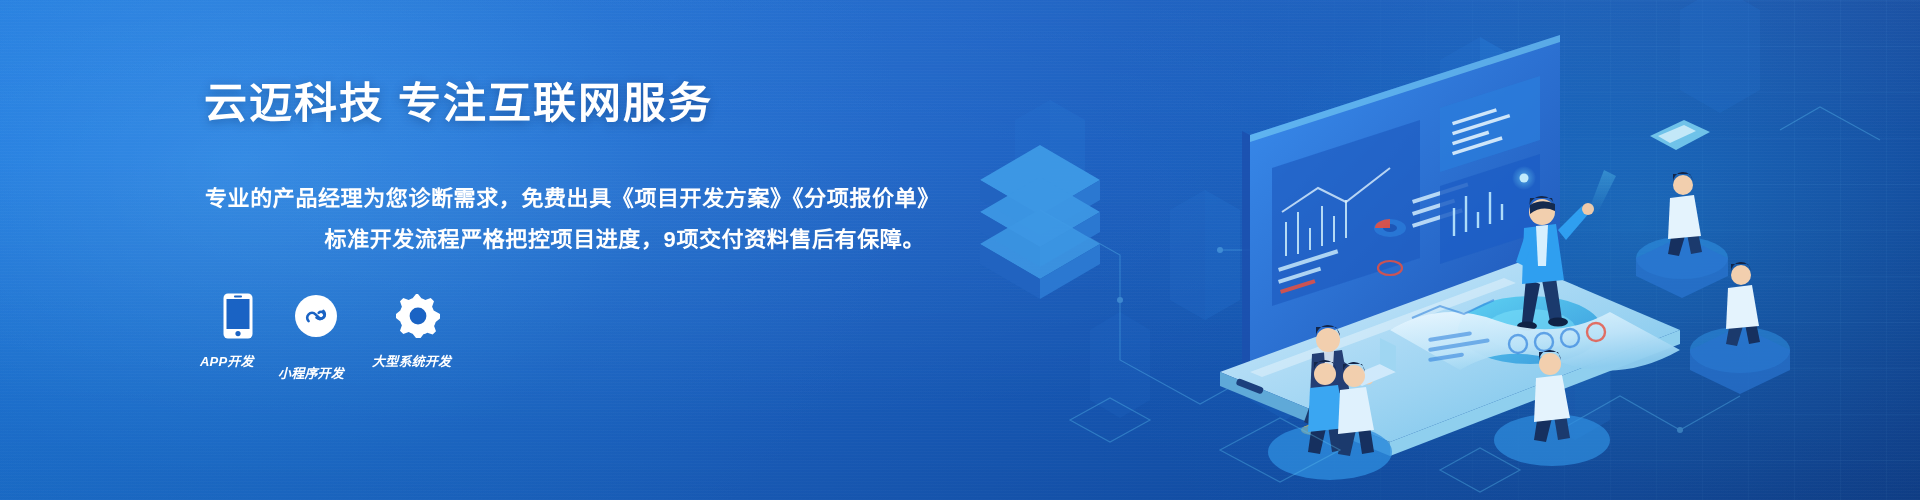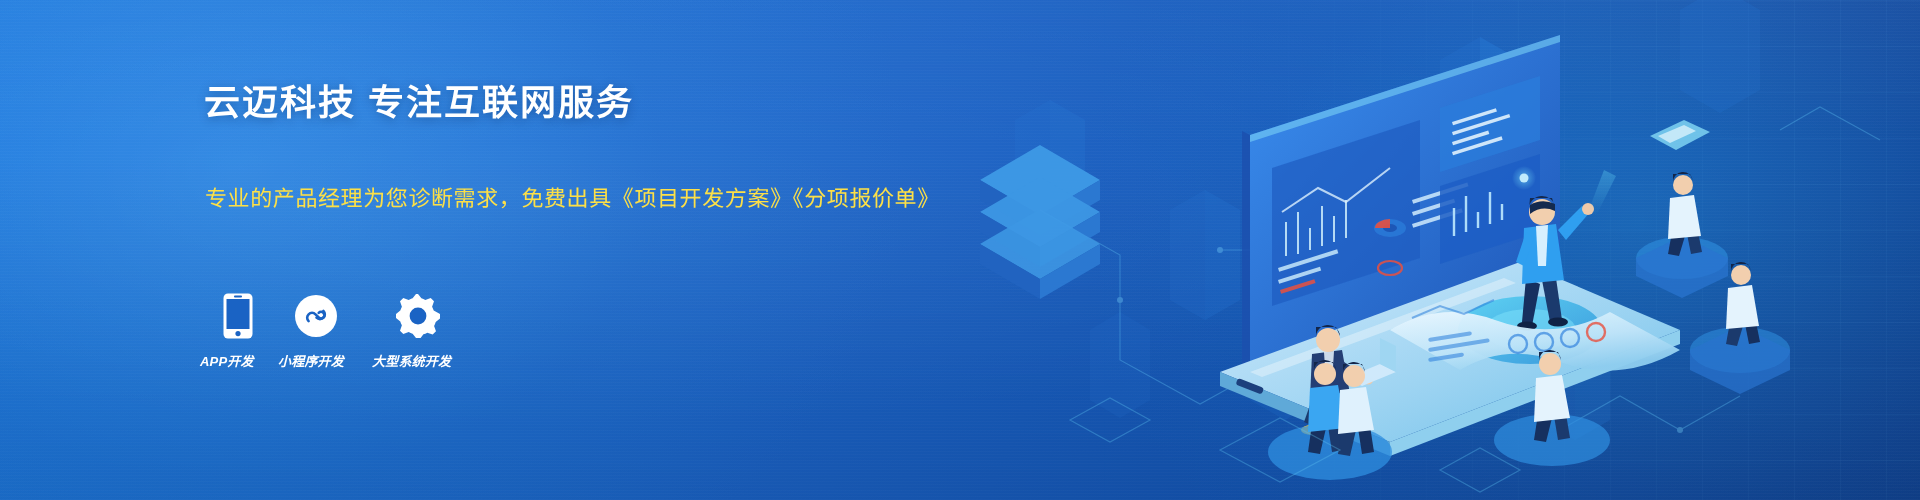--- a/index.html
+++ b/index.html
@@ -67,41 +67,41 @@
     left: 200px;
     top: 0;
     width: 760px;
     height: 500px;
   }
 
   .headline {
     position: absolute;
     top: 72px; left: 4px;
     margin: 0;
-    font-size: 36px;
+    font-size: 43px;
     line-height: 62px;
     font-weight: 700;
     color: #ffffff;
     letter-spacing: 2px;
     white-space: nowrap;
     text-shadow: 0 2px 10px rgba(5,35,85,0.35);
   }
 
   .subtitle {
     position: absolute;
     top: 178px; left: 5px;
     width: 720px;
   }
   .sub-line {
     font-size: 22px;
     line-height: 41px;
-    color: #fde047;
+    color: #ffffff;
     letter-spacing: .6px;
     white-space: nowrap;
-    font-weight: 400;
+    font-weight: 700;
     text-align: right;
   }
 
   
   .services {
     position: absolute;
     top: 292px; left: 0;
     display: flex;
     align-items: flex-start;
   }
@@ -124,21 +124,21 @@
   .svc-label {
     margin-top: 11px;
     font-size: 13px;
     font-weight: 700;
     color: #ffffff;
     white-space: nowrap;
     letter-spacing: .2px;
   }
   
   .service.s1 { width: 76px; }
-  .service.s2 { width: 76px; margin-left: 2px; }
+  .service.s2 { width: 76px; margin-left: 2px; gap: 12px; }
   .service.s3 { width: 78px; margin-left: 2px; }
   .service.s4 { width: 72px; margin-left: 4px; }
   .service.s5 { width: 92px; margin-left: 18px; }
 
   
   .illo {
     position: absolute;
     right: 0; top: 0;
     width: 1000px; height: 500px;
     pointer-events: none;
@@ -444,20 +444,21 @@
       </g>
     </svg>
   </div>
 
   <div class="content">
 
     <h1 class="headline">云迈科技 专注互联网服务</h1>
 
     <div class="subtitle">
       <div class="sub-line">专业的产品经理为您诊断需求，免费出具《项目开发方案》《分项报价单》</div>
+      <div class="sub-line">标准开发流程严格把控项目进度，9项交付资料售后有保障。</div>
     </div>
 
     <div class="services">
 
       <div class="service s1">
         <div class="svc-icon">
           <svg width="30" height="46" viewBox="0 0 30 46" fill="#ffffff" xmlns="http://www.w3.org/2000/svg">
             <rect x="0.5" y="0.5" width="29" height="45" rx="4.5" fill="#ffffff"></rect>
             <rect x="3.5" y="6" width="23" height="30" fill="#1a63c4"></rect>
             <rect x="11" y="2.6" width="8" height="1.8" rx="0.9" fill="#1a63c4"></rect>

